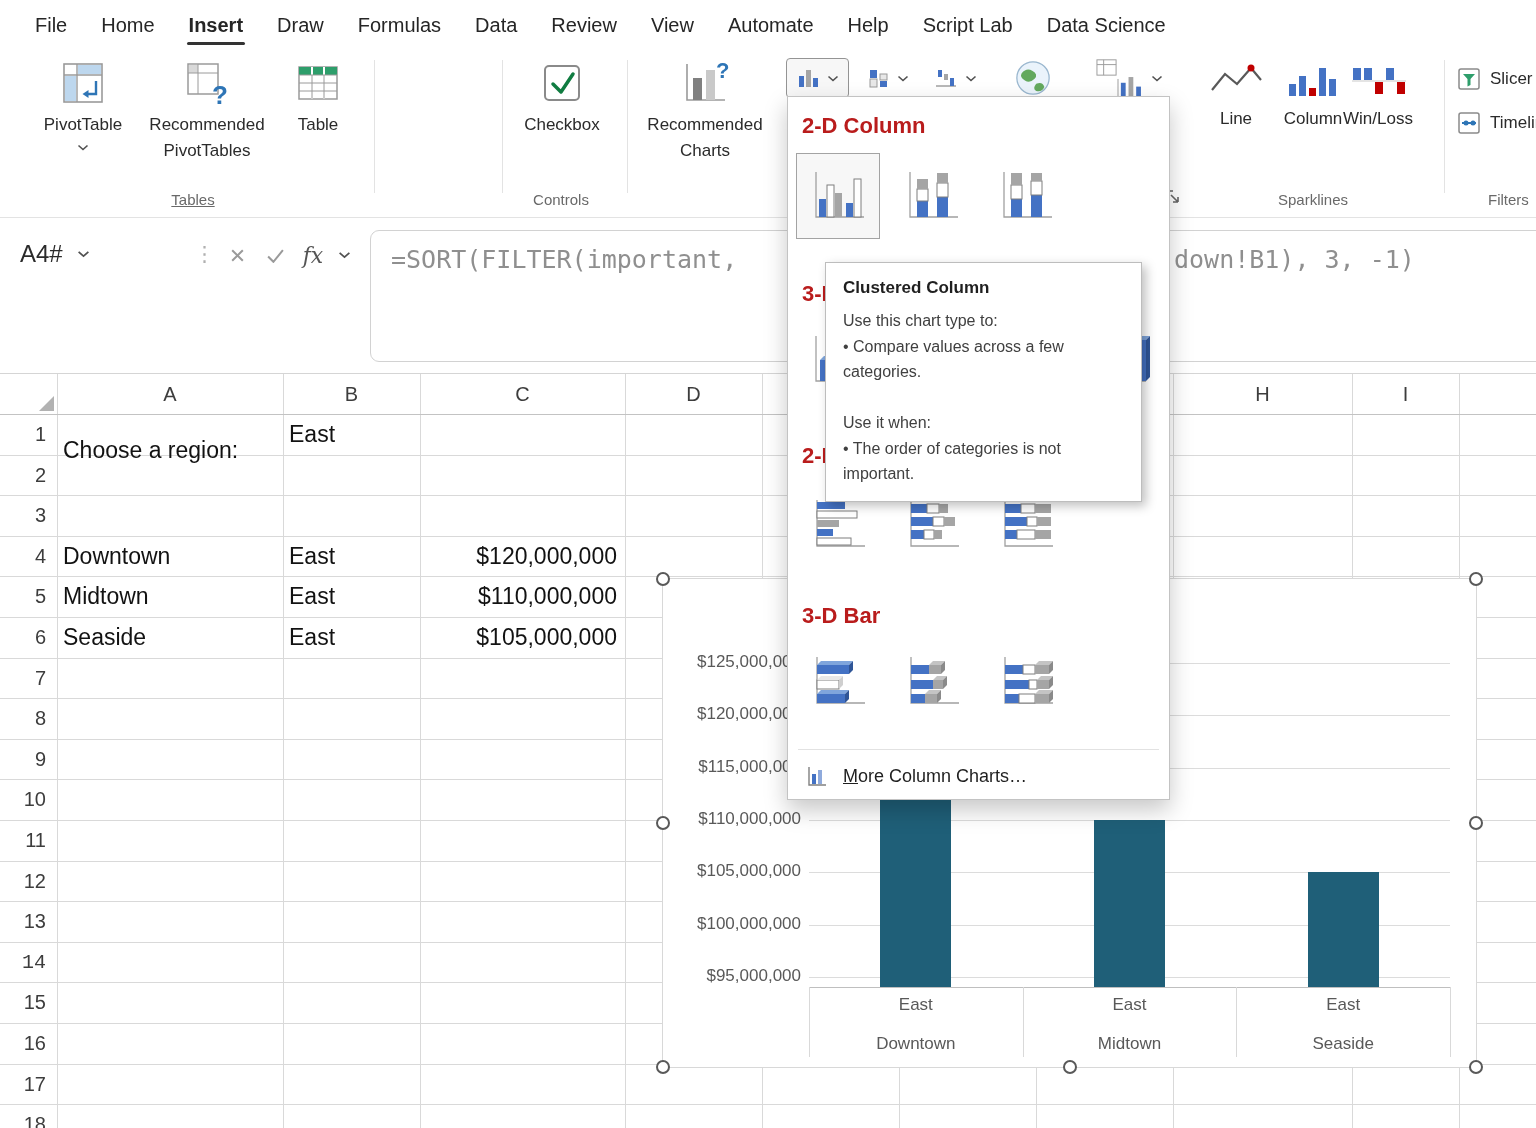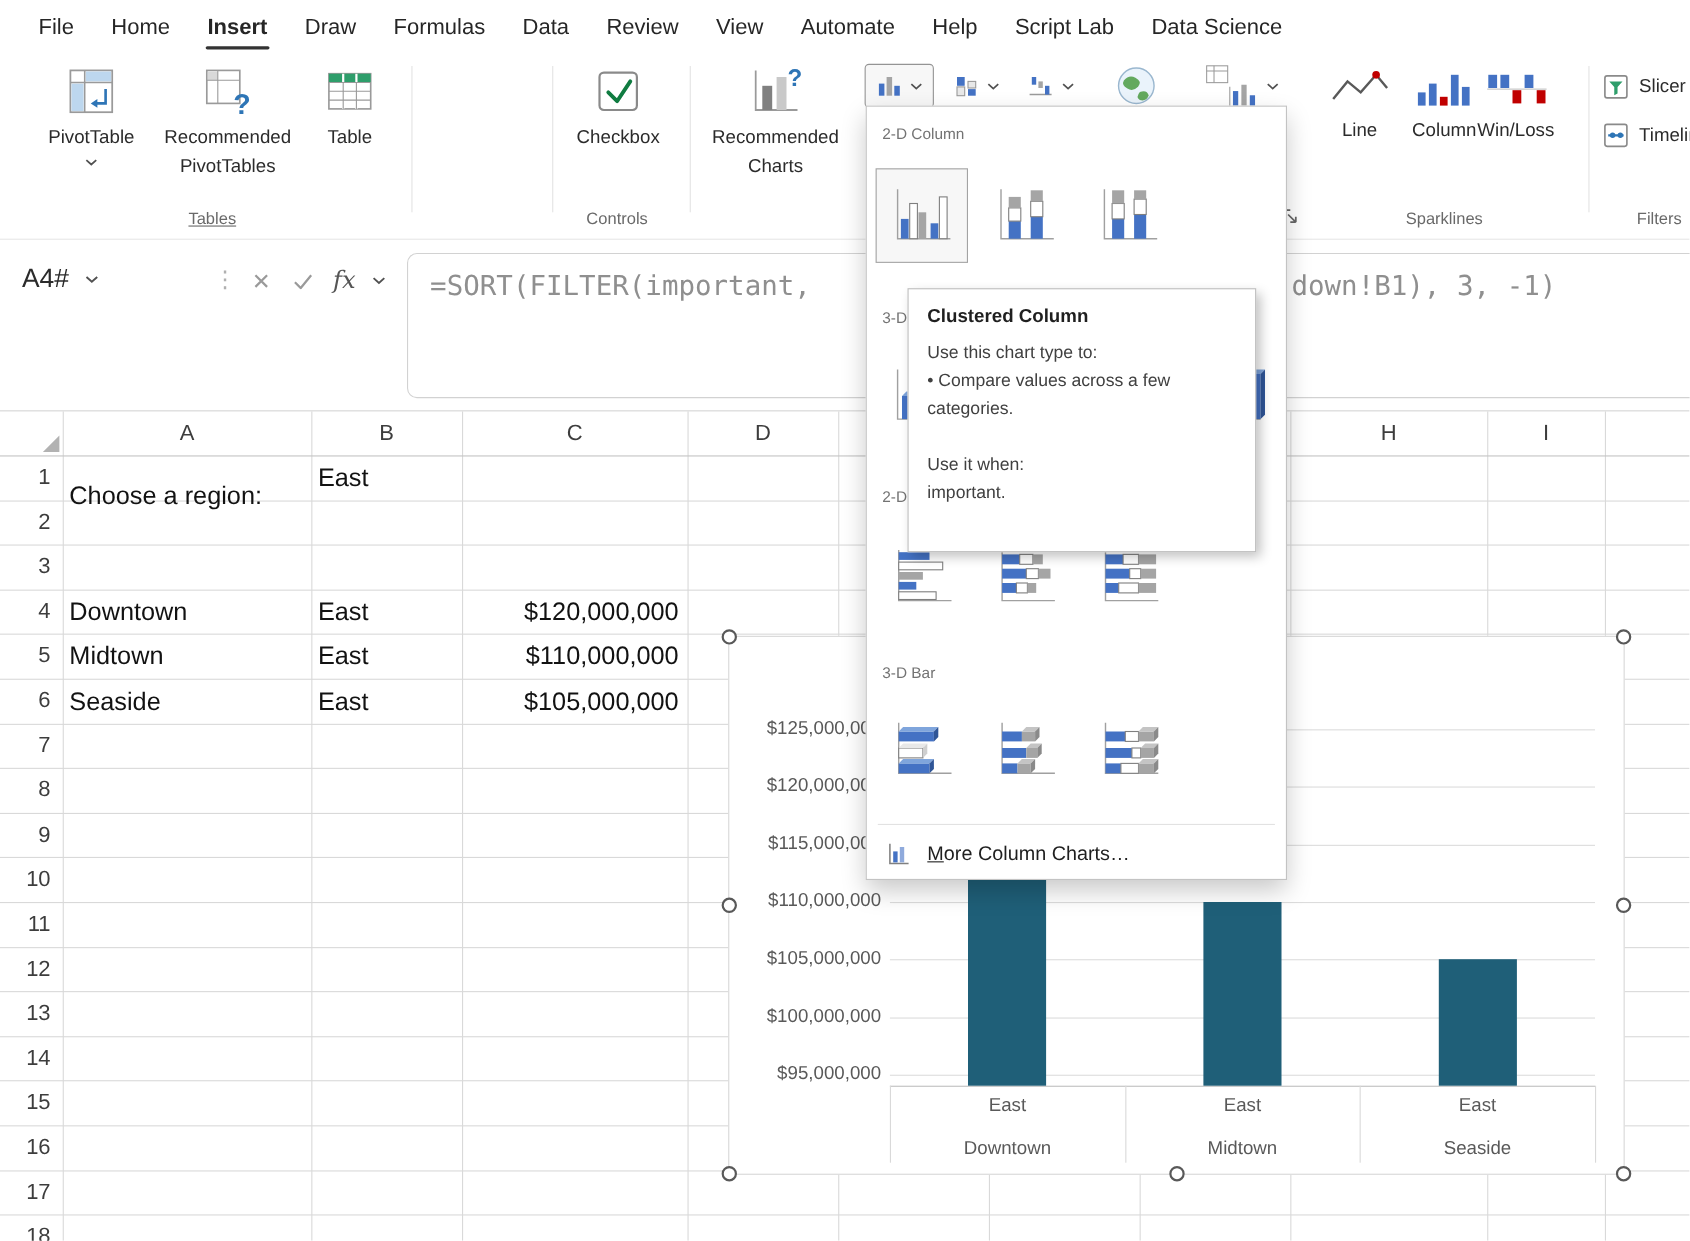--- a/index.html
+++ b/index.html
@@ -53,21 +53,21 @@
   .c-grid{position:absolute;height:1px;background:#dcdcdc;}
   .c-axis{position:absolute;height:1px;background:#bfbfbf;}
   .c-sep{position:absolute;width:1px;background:#d9d9d9;}
   .c-tick{position:absolute;left:4px;width:134px;text-align:right;font-size:17px;color:#595959;}
   .c-cat{position:absolute;text-align:center;font-size:17px;color:#595959;}
   .c-bar{position:absolute;width:71px;}
   .handle{position:absolute;width:14px;height:14px;border-radius:50%;background:#fff;border:2px solid #595959;transform:translate(-50%,-50%);z-index:12;}
 
   
   #chart-dropdown{position:absolute;left:787px;top:96px;width:383px;height:704px;background:#fff;border:1px solid #c3c3c3;box-shadow:0 10px 22px rgba(0,0,0,.22);z-index:50;}
-  .dd-title{position:absolute;left:14px;font-size:14px;font-weight:400;color:#737373;white-space:nowrap;}
+  .dd-title{position:absolute;left:14px;font-size:22px;font-weight:700;color:#b91c1c;white-space:nowrap;}
   .dd-thumb{position:absolute;width:84px;height:86px;display:flex;align-items:center;justify-content:center;border:1px solid transparent;}
   .dd-thumb.active{border-color:#a3a3a3;background:#f7f7f7;}
   .dd-sep{position:absolute;left:10px;right:10px;height:1px;background:#e2e2e2;}
   .dd-more{position:absolute;left:0;right:0;display:flex;align-items:center;gap:14px;padding-left:17px;font-size:18px;color:#1f1f1f;}
   .dd-more span::first-letter{text-decoration:underline;}
 
   
   #chart-tooltip{position:absolute;left:825px;top:262px;width:317px;height:240px;background:#fff;border:1px solid #bdbdbd;box-shadow:4px 4px 10px rgba(0,0,0,.25);z-index:60;padding:15px 17px;}
   .tooltip-title{font-size:17px;font-weight:700;color:#1f1f1f;margin-bottom:10px;}
   .tooltip-line{font-size:16px;color:#404040;line-height:25.5px;min-height:25.5px;}
@@ -364,21 +364,21 @@
       <div class="row-hdr" style="top: 161.8px;">4</div>
       <div class="row-hdr" style="top: 202.4px;">5</div>
       <div class="row-hdr" style="top: 243px;">6</div>
       <div class="row-hdr" style="top: 283.6px;">7</div>
       <div class="row-hdr" style="top: 324.2px;">8</div>
       <div class="row-hdr" style="top: 364.8px;">9</div>
       <div class="row-hdr" style="top: 405.4px;">10</div>
       <div class="row-hdr" style="top: 446px;">11</div>
       <div class="row-hdr" style="top: 486.6px;">12</div>
       <div class="row-hdr" style="top: 527.2px;">13</div>
-      <div class="row-hdr" style="top: 567.8px;">14</div>
+      <div class="row-hdr" style="top: 567.8px; font-family: Liberation Mono, monospace;">14</div>
       <div class="row-hdr" style="top: 608.4px;">15</div>
       <div class="row-hdr" style="top: 649px;">16</div>
       <div class="row-hdr" style="top: 689.6px;">17</div>
       <div class="row-hdr" style="top: 730.2px;">18</div>
     </div>
   <div id="cells-layer">
       <div class="cell" style="left: 63px; width: 212px; top: 56px; justify-content: flex-start;">Choose a region:</div>
       <div class="cell" style="left: 289px; width: 123px; top: 40px; justify-content: flex-start;">East</div>
       <div class="cell" style="left: 63px; width: 212px; top: 161.8px; justify-content: flex-start;">Downtown</div>
       <div class="cell" style="left: 289px; width: 123px; top: 161.8px; justify-content: flex-start;">East</div>
@@ -624,15 +624,16 @@
   </div>
 
 <div id="chart-tooltip">
   <div class="tooltip-title">Clustered Column</div>
   <div id="tooltip-lines">
       <div class="tooltip-line">Use this chart type to:</div>
       <div class="tooltip-line">• Compare values across a few</div>
       <div class="tooltip-line">categories.</div>
       <div class="tooltip-line"></div>
       <div class="tooltip-line">Use it when:</div>
+      <div class="tooltip-line">• The order of categories is not</div>
       <div class="tooltip-line">important.</div>
     </div>
 </div>
 
 </body></html>

